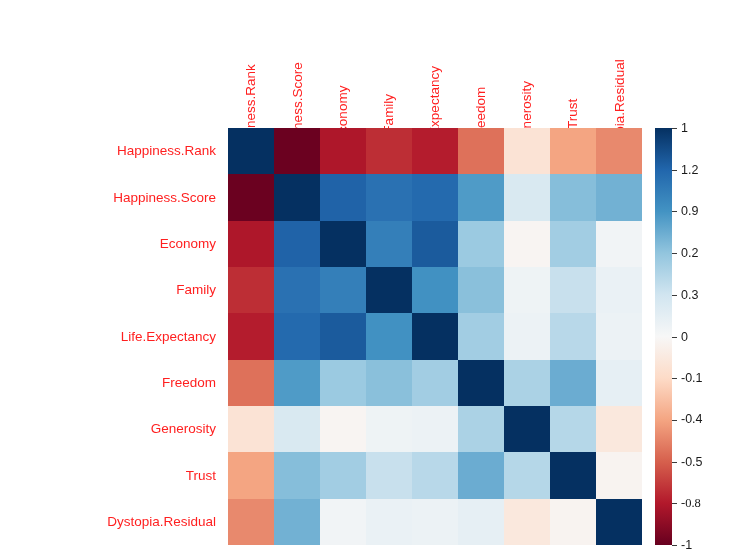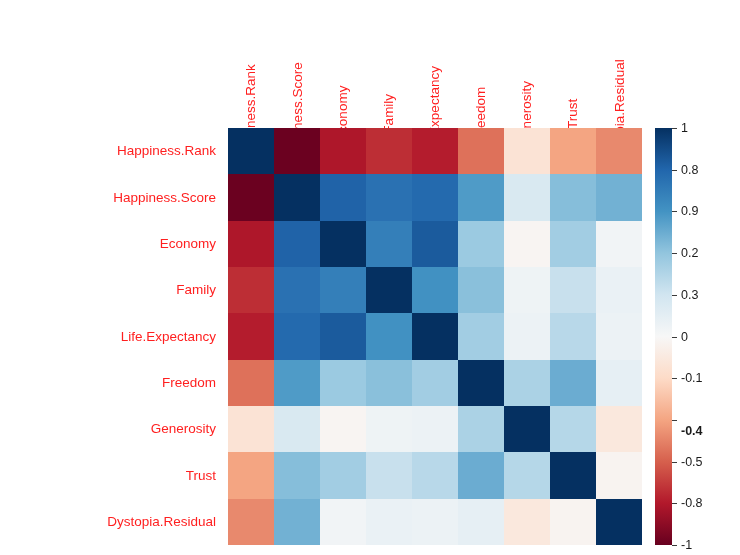--- a/index.html
+++ b/index.html
@@ -262,34 +262,34 @@
       <div class="cell" style="background: rgb(250, 232, 221);"></div>
       <div class="cell" style="background: rgb(248, 243, 240);"></div>
       <div class="cell" style="background: rgb(5, 48, 97);"></div>
     </div>
 
   <div id="colorbar-wrap">
     <div id="colorbar-bar"></div>
   <div class="cb-tick" style="top: 0px;"></div>
       <div class="cb-tick-label" style="top: 0px;">1</div>
       <div class="cb-tick" style="top: 41.7px;"></div>
-      <div class="cb-tick-label" style="top: 41.7px;">0.8</div>
+      <div class="cb-tick-label" style="top: 41.7px;">1.2</div>
       <div class="cb-tick" style="top: 83.4px;"></div>
       <div class="cb-tick-label" style="top: 83.4px;">0.9</div>
       <div class="cb-tick" style="top: 125.1px;"></div>
       <div class="cb-tick-label" style="top: 125.1px;">0.2</div>
       <div class="cb-tick" style="top: 166.8px;"></div>
       <div class="cb-tick-label" style="top: 166.8px;">0.3</div>
       <div class="cb-tick" style="top: 208.5px;"></div>
       <div class="cb-tick-label" style="top: 208.5px;">0</div>
       <div class="cb-tick" style="top: 250.2px;"></div>
       <div class="cb-tick-label" style="top: 250.2px;">-0.1</div>
       <div class="cb-tick" style="top: 291.9px;"></div>
-      <div class="cb-tick-label" style="top: 303px; font-weight: bold;">-0.4</div>
+      <div class="cb-tick-label" style="top: 291px;">-0.4</div>
       <div class="cb-tick" style="top: 333.6px;"></div>
       <div class="cb-tick-label" style="top: 333.6px;">-0.5</div>
       <div class="cb-tick" style="top: 375.3px;"></div>
-      <div class="cb-tick-label" style="top: 375.3px;">-0.8</div>
+      <div class="cb-tick-label" style="top: 375.3px; font-family: Liberation Serif, serif;">-0.8</div>
       <div class="cb-tick" style="top: 417px;"></div>
       <div class="cb-tick-label" style="top: 417px;">-1</div>
     </div>
 
 </div>
 
 </body></html>

